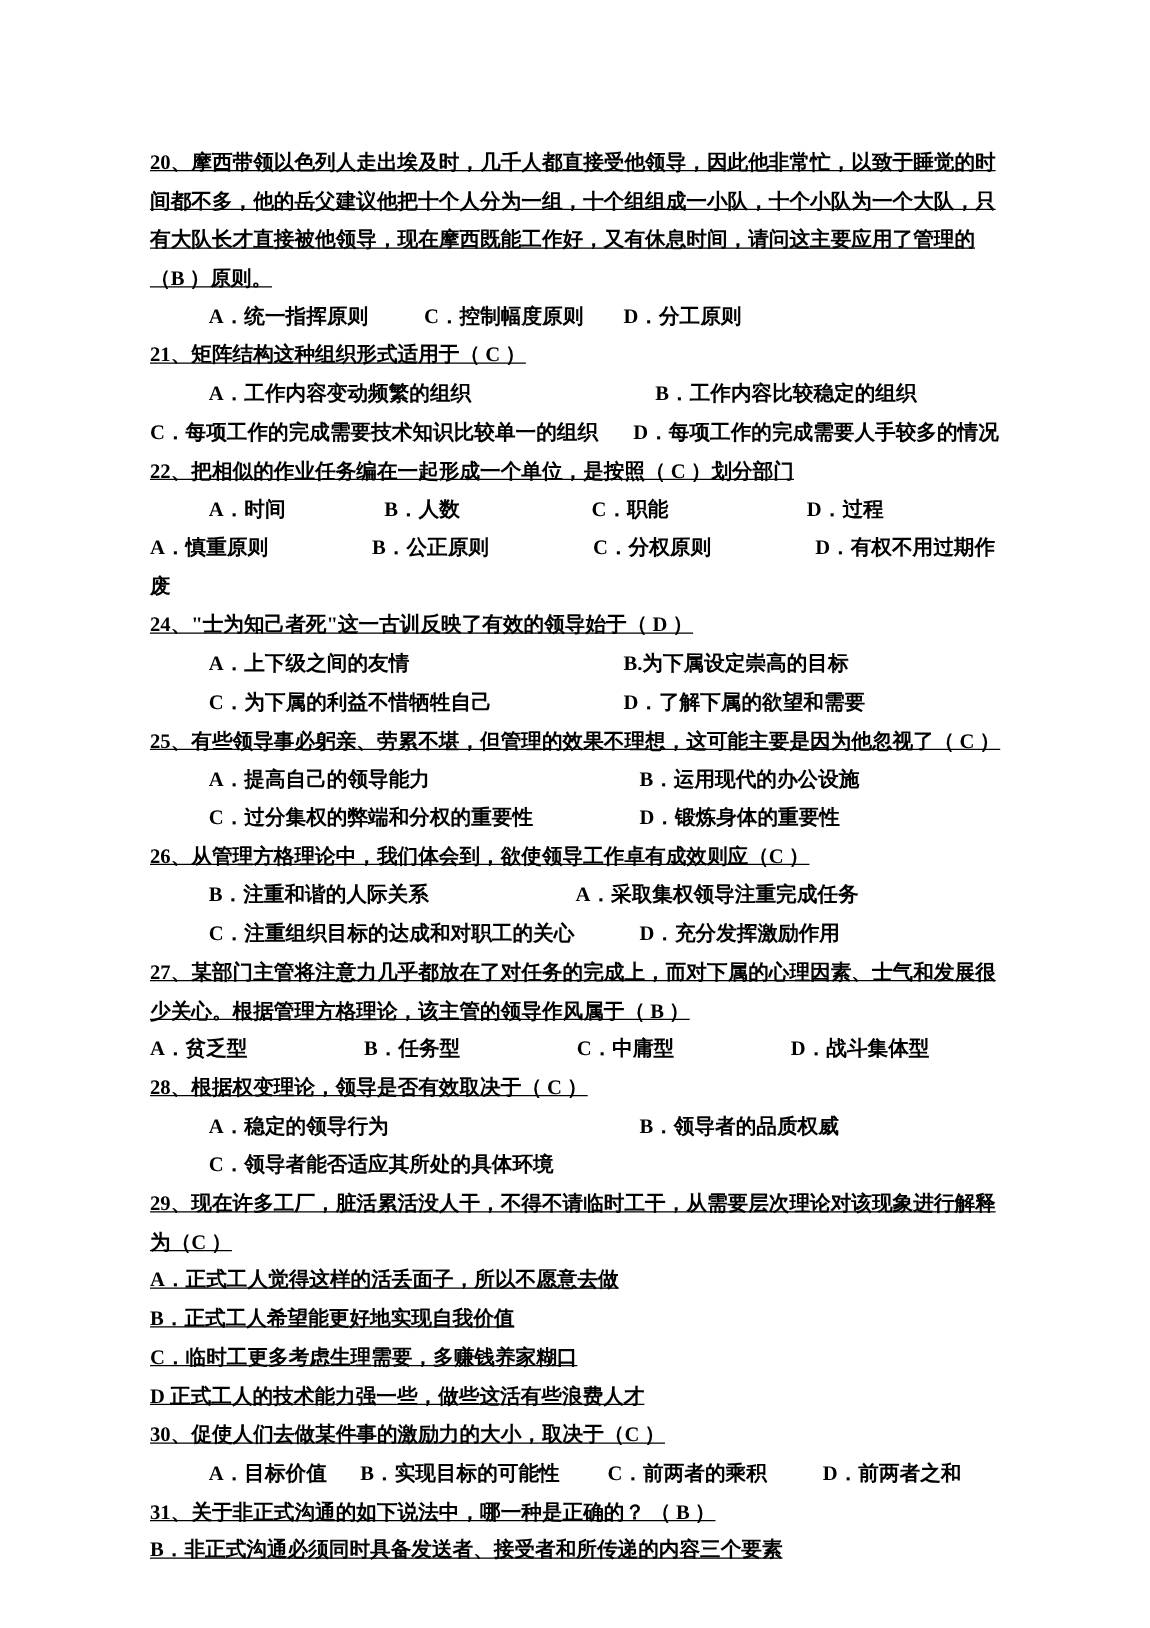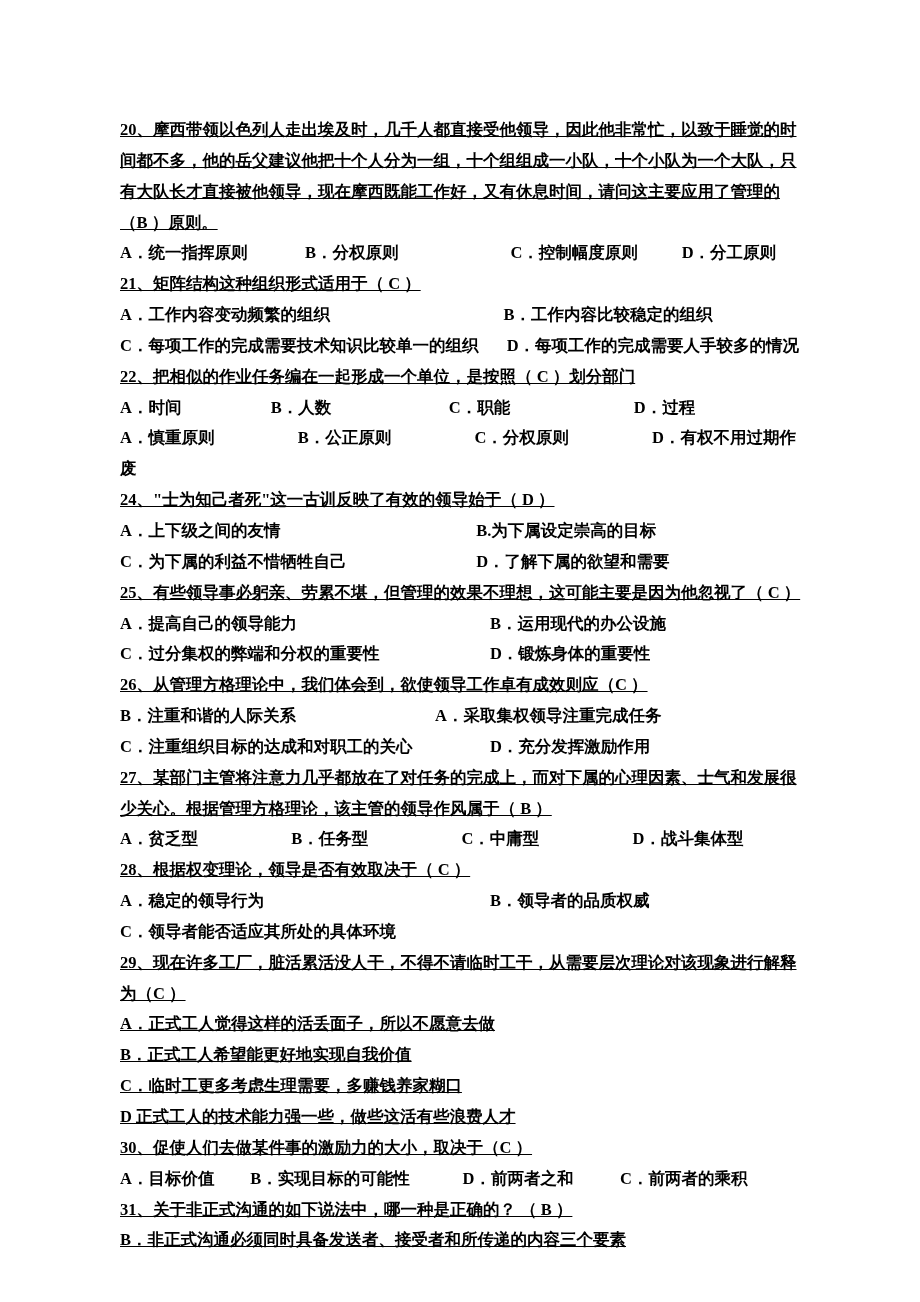--- a/index.html
+++ b/index.html
@@ -9,31 +9,30 @@
       background: #fff;
       font-family: "SimSun", "宋体", serif;
       font-size: 16.5px;
       line-height: 1.87;
       padding: 115px 115px 50px 120px;
       color: #000;
       font-weight: bold;
     }
     .question-block { margin-bottom: 0; }
     .q-text { display: block; text-decoration: underline; }
-    .options-row { display: flex; flex-wrap: wrap; }
+    .options-row { display: flex; flex-wrap: wrap; margin-left: 47px; }
     .opt { white-space: nowrap; }
   </style>
 </head>
 <body>
 
 <div class="question-block">
   <span class="q-text">20、摩西带领以色列人走出埃及时，几千人都直接受他领导，因此他非常忙，以致于睡觉的时间都不多，他的岳父建议他把十个人分为一组，十个组组成一小队，十个小队为一个大队，只有大队长才直接被他领导，现在摩西既能工作好，又有休息时间，请问这主要应用了管理的（B  ）原则。</span>
   <div class="options-row">
     <span class="opt" style="width:27%">A．统一指挥原则</span>
-    <span class="opt" style="width:30%">B．分权原则</span>
     <span class="opt" style="width:25%">C．控制幅度原则</span>
     <span class="opt" style="width:18%">D．分工原则</span>
   </div>
 </div>
 
 <div class="question-block">
   <span class="q-text">21、矩阵结构这种组织形式适用于（ C ）</span>
   <div class="options-row">
     <span class="opt" style="width:56%">A．工作内容变动频繁的组织</span>
     <span class="opt" style="width:44%">B．工作内容比较稳定的组织</span>
@@ -127,22 +126,22 @@
     <span class="q-text">C．临时工更多考虑生理需要，多赚钱养家糊口</span>
     <span class="q-text">D 正式工人的技术能力强一些，做些这活有些浪费人才</span>
   </div>
 </div>
 
 <div class="question-block">
   <span class="q-text">30、促使人们去做某件事的激励力的大小，取决于（C  ）</span>
   <div class="options-row">
     <span class="opt" style="width:19%">A．目标价值</span>
     <span class="opt" style="width:31%">B．实现目标的可能性</span>
+    <span class="opt" style="width:27%">C．前两者的乘积</span>
     <span class="opt" style="width:23%">D．前两者之和</span>
-    <span class="opt" style="width:27%">C．前两者的乘积</span>
   </div>
 </div>
 
 <div class="question-block">
   <span class="q-text">31、关于非正式沟通的如下说法中，哪一种是正确的？ （ B ）</span>
   <div>
     <span class="q-text">B．非正式沟通必须同时具备发送者、接受者和所传递的内容三个要素</span>
 
   </div>
 </div>

